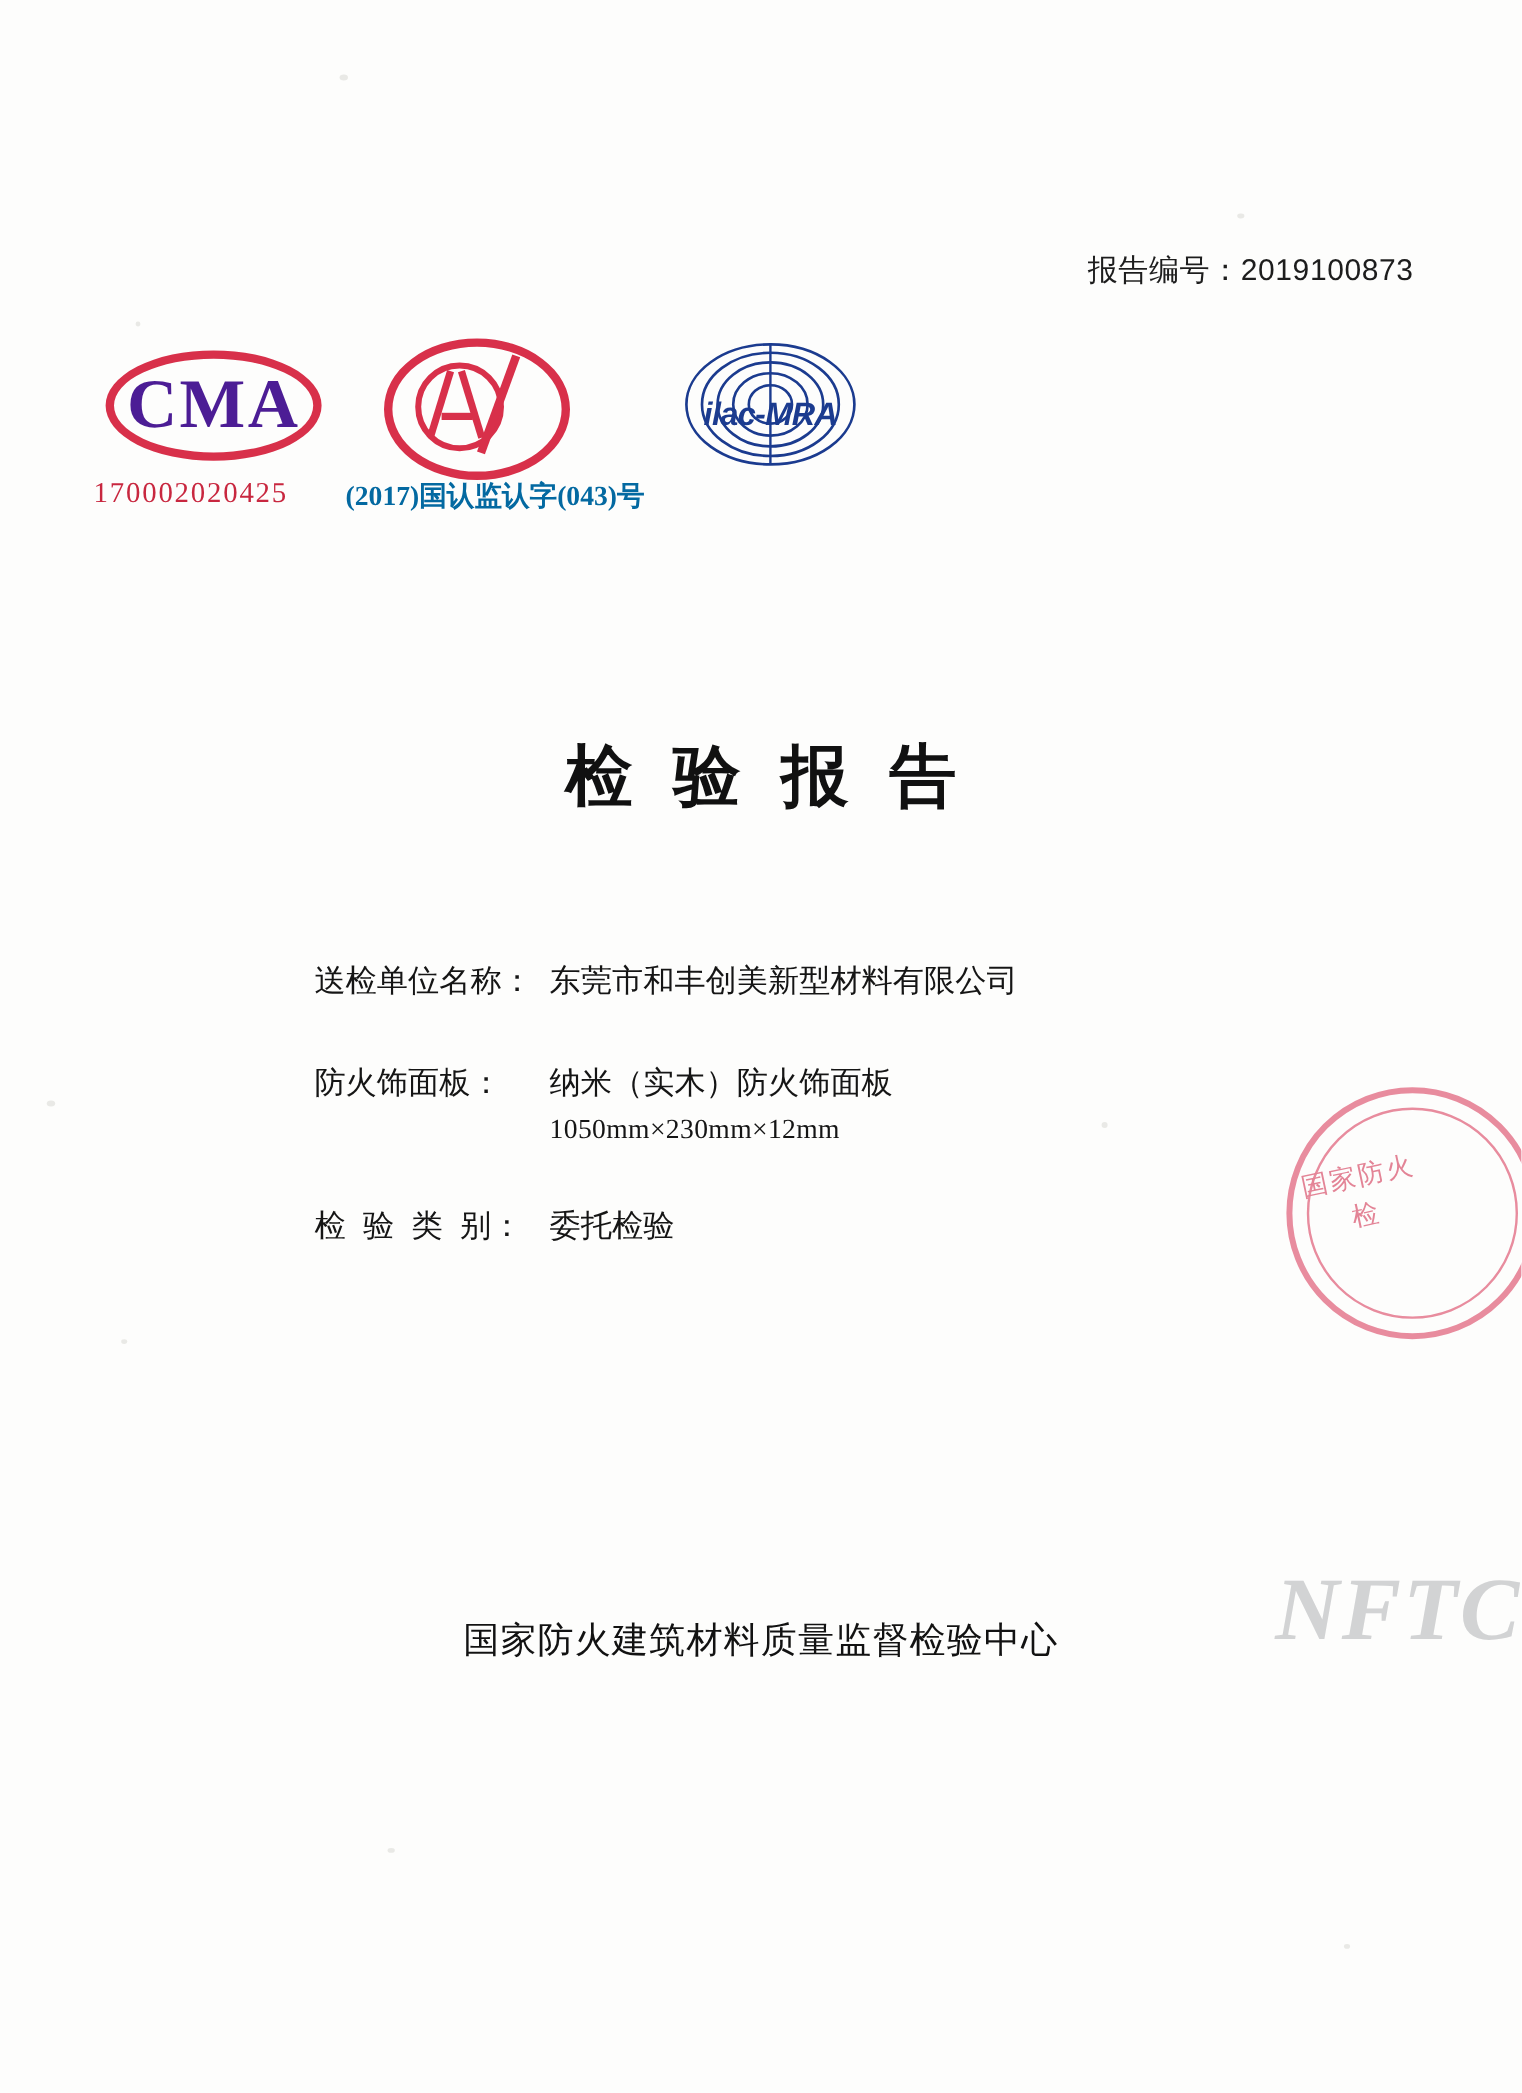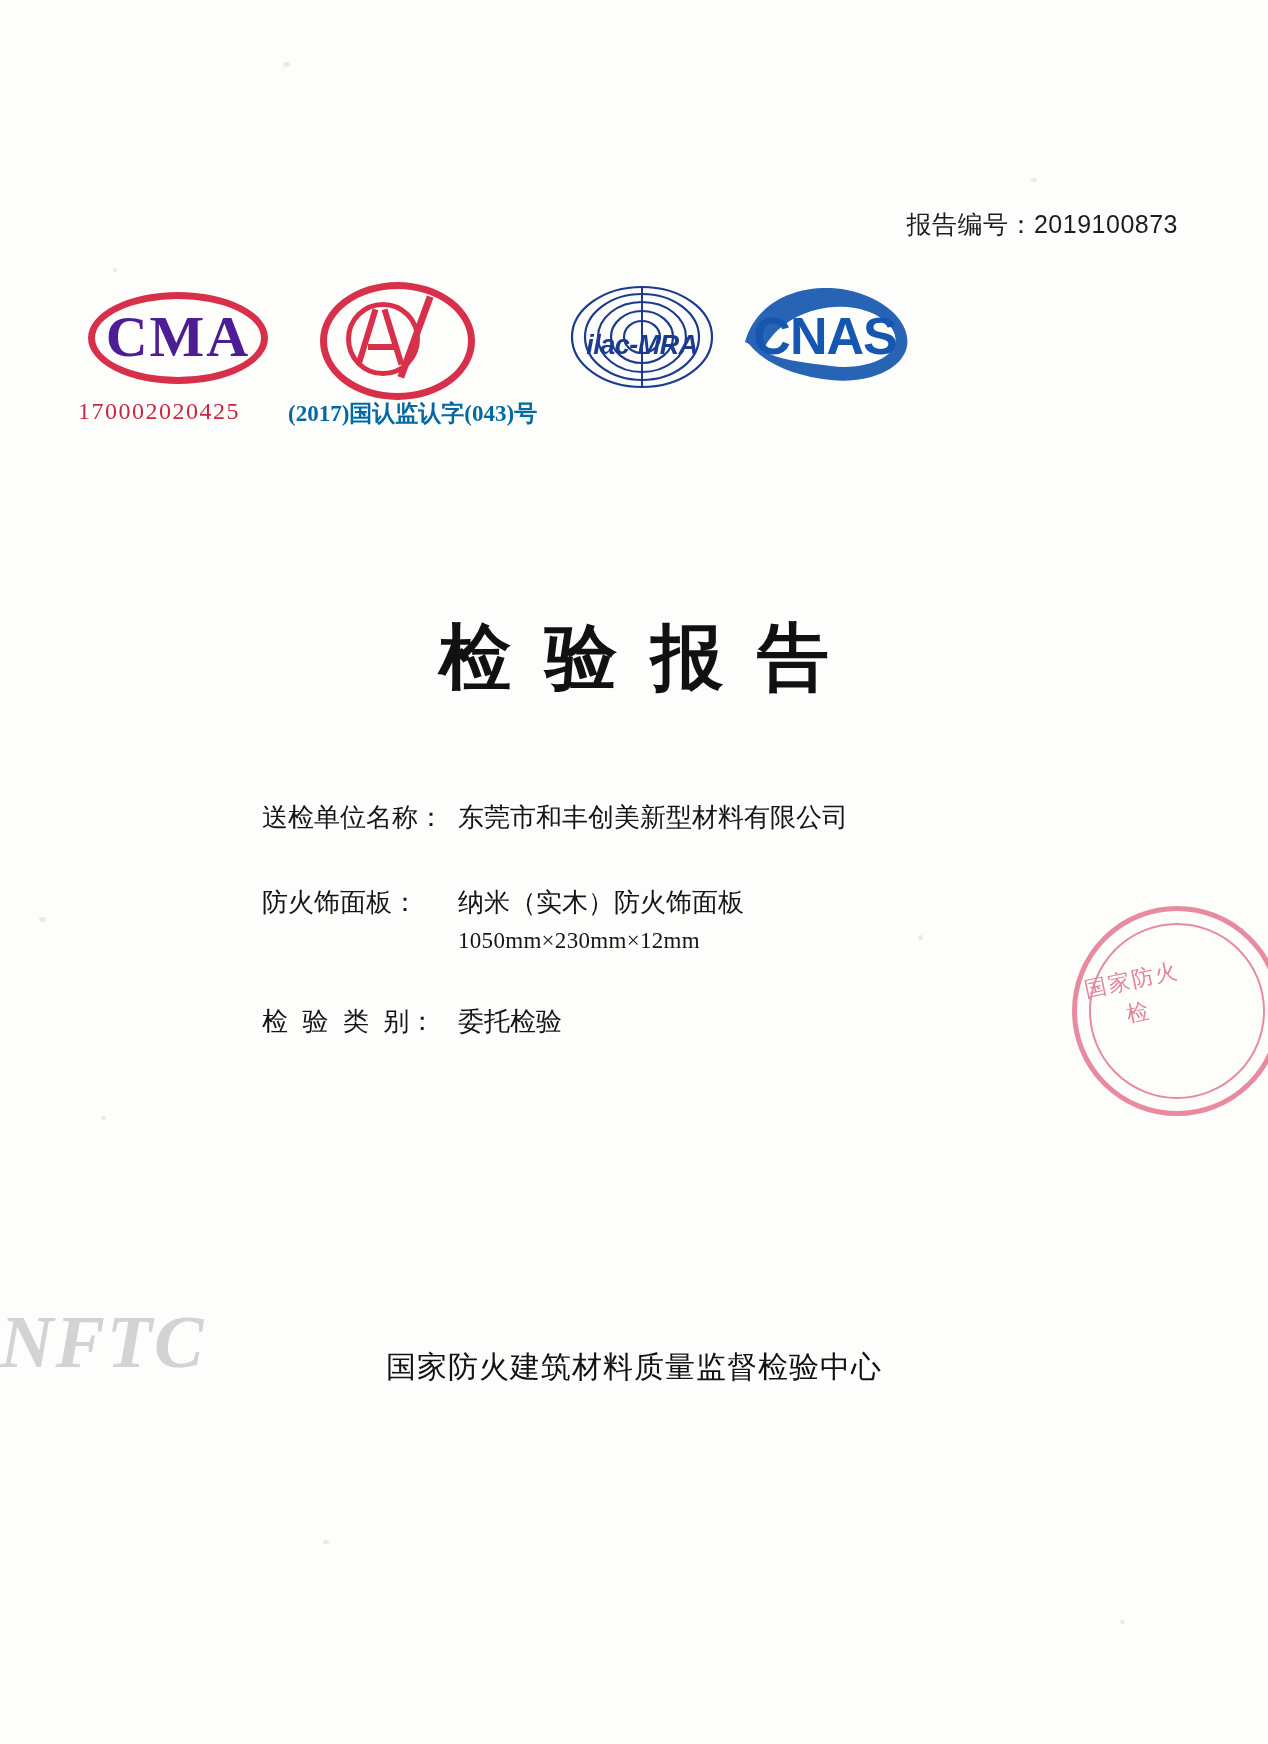--- a/index.html
+++ b/index.html
@@ -177,21 +177,21 @@
   .cnas-text .cn { font-size: 22px; }
   .cnas-text .en { font-size: 21px; font-weight: bold; letter-spacing: .3px; }
 
   
   .title {
     position: absolute;
     left: 0;
     top: 610px;
     width: 1268px;
     text-align: center;
-    font-size: 72px;
+    font-size: 56px;
     font-weight: bold;
     letter-spacing: 34px;
     color: #111;
     text-indent: 34px;
   }
 
   
   .info {
     position: absolute;
     left: 262px;
@@ -221,21 +221,21 @@
     font-size: 23px;
     letter-spacing: .3px;
   }
 
   
   .nftc {
     position: absolute;
     left: 0;
     top: 1300px;
     width: 1268px;
-    text-align: left;
+    text-align: right;
     font-family: "Liberation Serif", serif;
     font-style: italic;
     font-weight: bold;
     font-size: 74px;
     color: #d2d3d4;
     letter-spacing: 2px;
   }
   .footer {
     position: absolute;
     left: 0;
@@ -323,27 +323,20 @@
           <ellipse cx="80" cy="55" rx="31" ry="26"></ellipse>
           <ellipse cx="80" cy="55" rx="18" ry="16"></ellipse>
         </g>
         <g stroke="#1b3b8f" stroke-width="2">
           <line x1="80" y1="5" x2="80" y2="105"></line>
         </g>
       </svg>
       <div class="label">ilac-MRA</div>
     </div>
 
-    <div class="cnas">
-      <svg width="180" height="112" viewBox="0 0 180 112" aria-hidden="true">
-        <path d="M10 62 C22 18 70 2 112 10 C152 18 176 44 172 66 C168 90 132 104 96 100 C60 96 30 84 14 64 Z" fill="#1557b0" opacity="0.92"></path>
-        <path d="M28 70 C44 38 84 22 120 28 C148 33 164 50 160 64 C156 80 126 90 96 86 C66 82 42 80 28 70 Z" fill="#fdfdfc"></path>
-      </svg>
-      <div class="label">CNAS</div>
-    </div>
   </div>
 
   <div class="title">检验报告</div>
 
   <div class="info">
     <div class="row">
       <div class="lab">送检单位名称：</div>
       <div class="val">东莞市和丰创美新型材料有限公司</div>
     </div>
     <div class="row">

